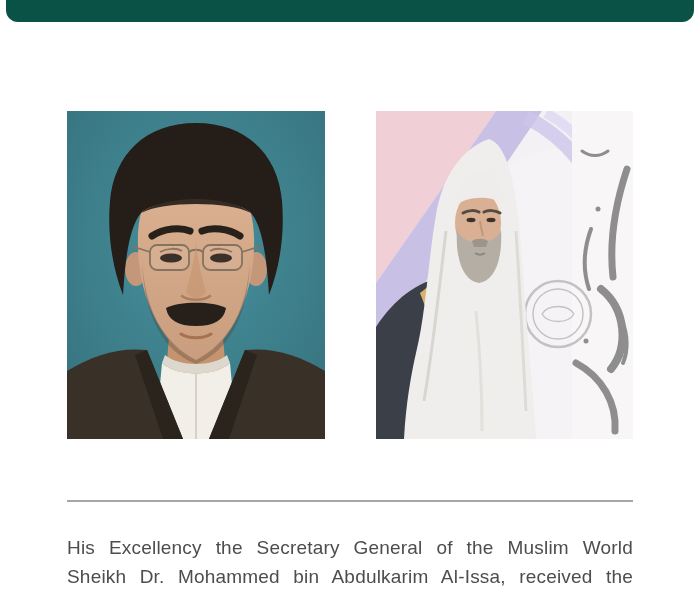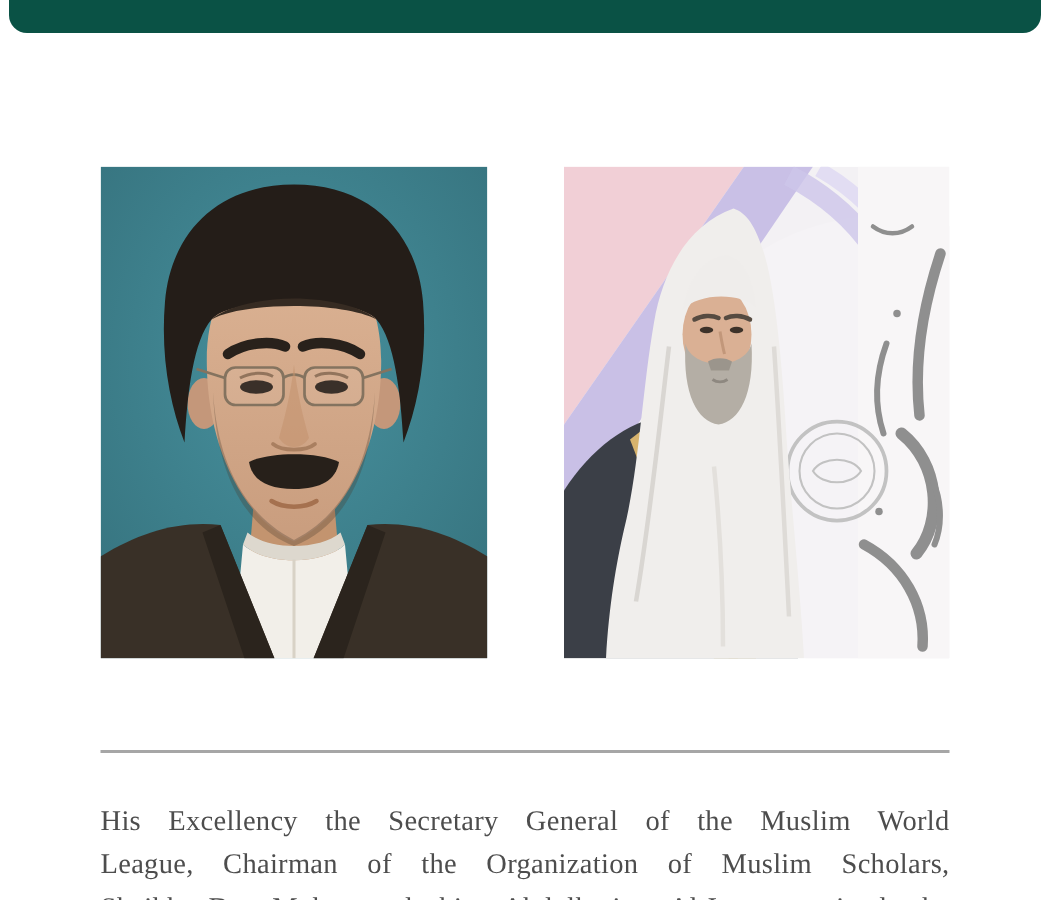--- a/index.html
+++ b/index.html
@@ -1,17 +1,17 @@
 <!DOCTYPE html>
 <html style="--header_green: #0a5245; --divider_gray: #a6a6a6; --text_gray: #4d4d4d; --photo_left_background_teal: #3f838c; --photo_right_pink: #f1cfd6; --photo_right_lavender: #c9c0e6; --bisht_gold_trim: #d7b36d;"><head>
 <meta charset="utf-8">
 <style>
   html,body{margin:0;padding:0;background:#ffffff;}
   .page{position:relative;width:700px;height:600px;background:#ffffff;overflow:hidden;
-        font-family:Liberation Serif, serif;}
+        font-family:Liberation Sans, sans-serif;}
   .header-bar{position:absolute;left:6px;top:0;width:688px;height:22px;
         background:var(--header_green,#0a5245);border-radius:0 0 12px 12px;}
   .photos-row{position:absolute;left:0;top:111px;width:700px;height:328px;}
   .photo{position:absolute;top:0;height:328px;margin:0;padding:0;overflow:hidden;}
   .photo svg{display:block;width:100%;height:100%;}
   .photo-left{left:67px;width:258px;}
   .photo-right{left:376px;width:257px;}
   .divider{position:absolute;left:67px;top:500px;width:566px;height:0;margin:0;
         border:none;border-top:2px solid var(--divider_gray,#a6a6a6);}
   .article{position:absolute;left:67px;top:533px;width:566px;color:var(--text_gray,#4d4d4d);
@@ -161,17 +161,16 @@
         </g>
       </svg>
     </figure>
 
   </div>
 
   <hr class="divider">
 
   <div class="article">
     <div class="tline">His Excellency the Secretary General of the Muslim World</div>
-    <div class="tline">League, Chairman of the Organization of Muslim Scholars,</div>
     <div class="tline">Sheikh Dr. Mohammed bin Abdulkarim Al-Issa, received the</div>
   </div>
 
 </div>
 
 </body></html>

